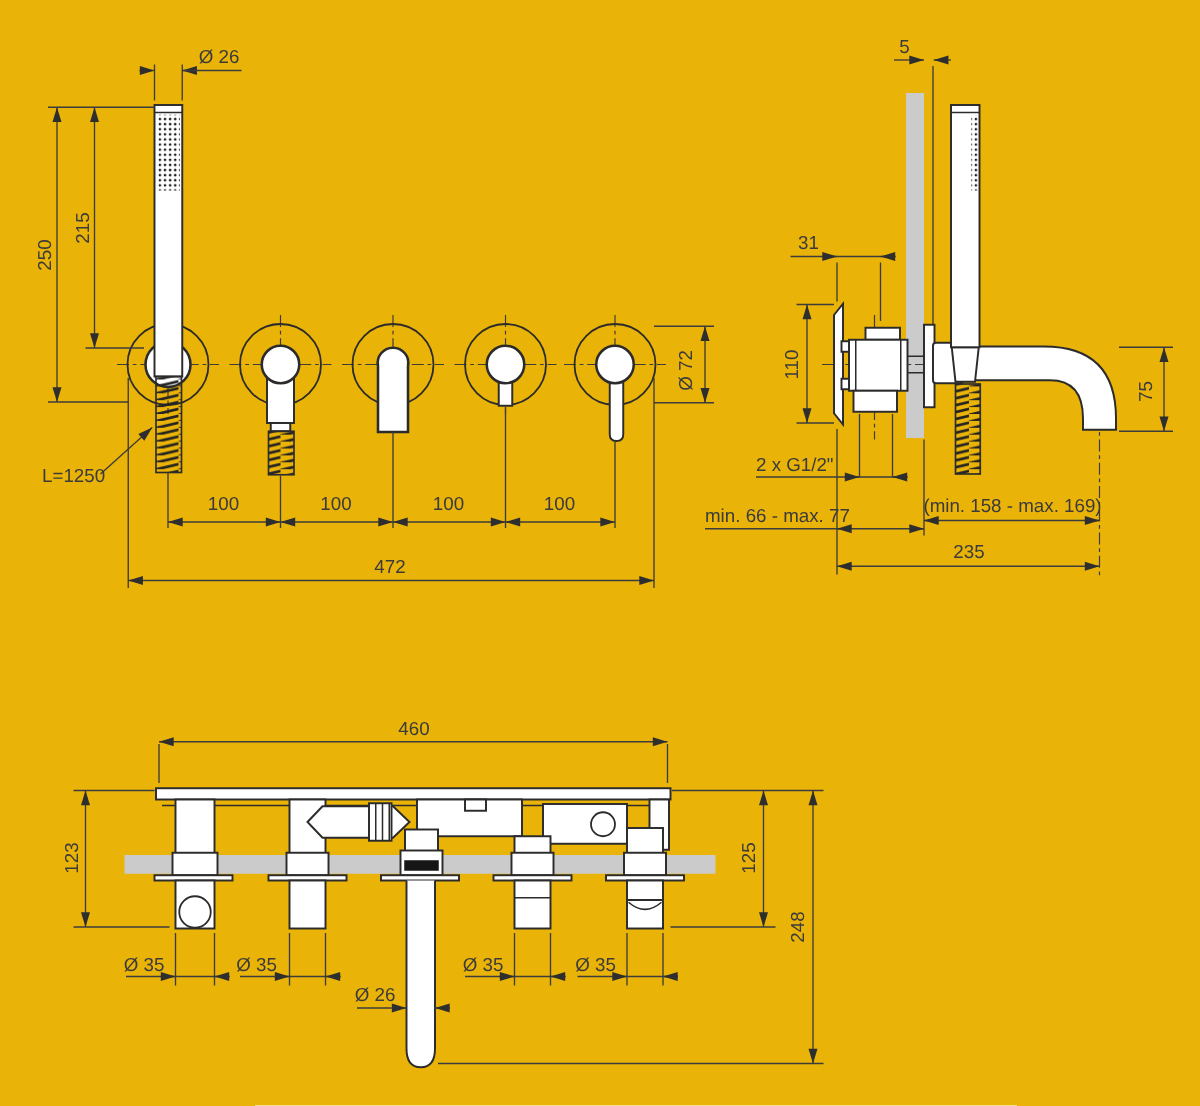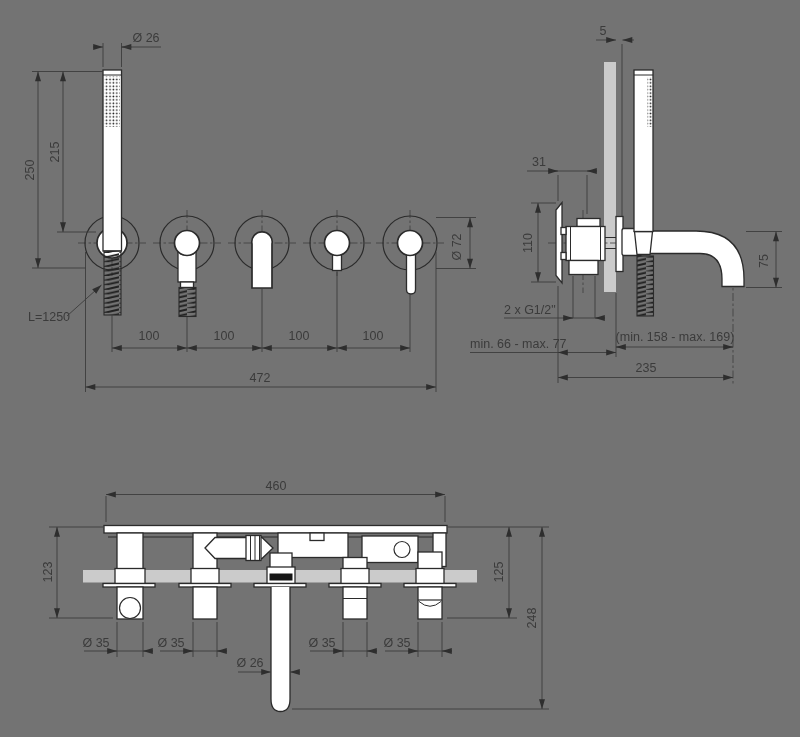--- a/index.html
+++ b/index.html
@@ -1,16 +1,16 @@
 <!DOCTYPE html>
 <html><head>
 <meta charset="utf-8">
 <style>
   html,body{margin:0;padding:0;background:#ffffff;}
-  .stage{position:relative;width:800px;height:737px;background:#737373;overflow:hidden;}
+  .stage{position:relative;width:800px;height:737px;background:#eab308;overflow:hidden;}
   svg{display:block;}
   svg text{font-family:"Liberation Sans","DejaVu Sans",sans-serif;font-size:12.5px;fill:#3b3b3b;}
   .g{stroke:#2b2b2b;stroke-width:1.2;fill:none;}
   .gw{stroke:#2b2b2b;stroke-width:1.3;fill:#ffffff;}
   .gb{stroke:#2b2b2b;stroke-width:1.7;fill:#ffffff;}
   .thin{stroke:#2b2b2b;stroke-width:1;fill:none;}
   .d{stroke:#3c3c3c;stroke-width:.9;fill:none;}
   .cl{stroke:#3c3c3c;stroke-width:.8;fill:none;stroke-dasharray:8 2.5 2.5 2.5;}
   .wall{fill:#cbcbcb;stroke:none;}
   .blk{fill:#161616;stroke:none;}

